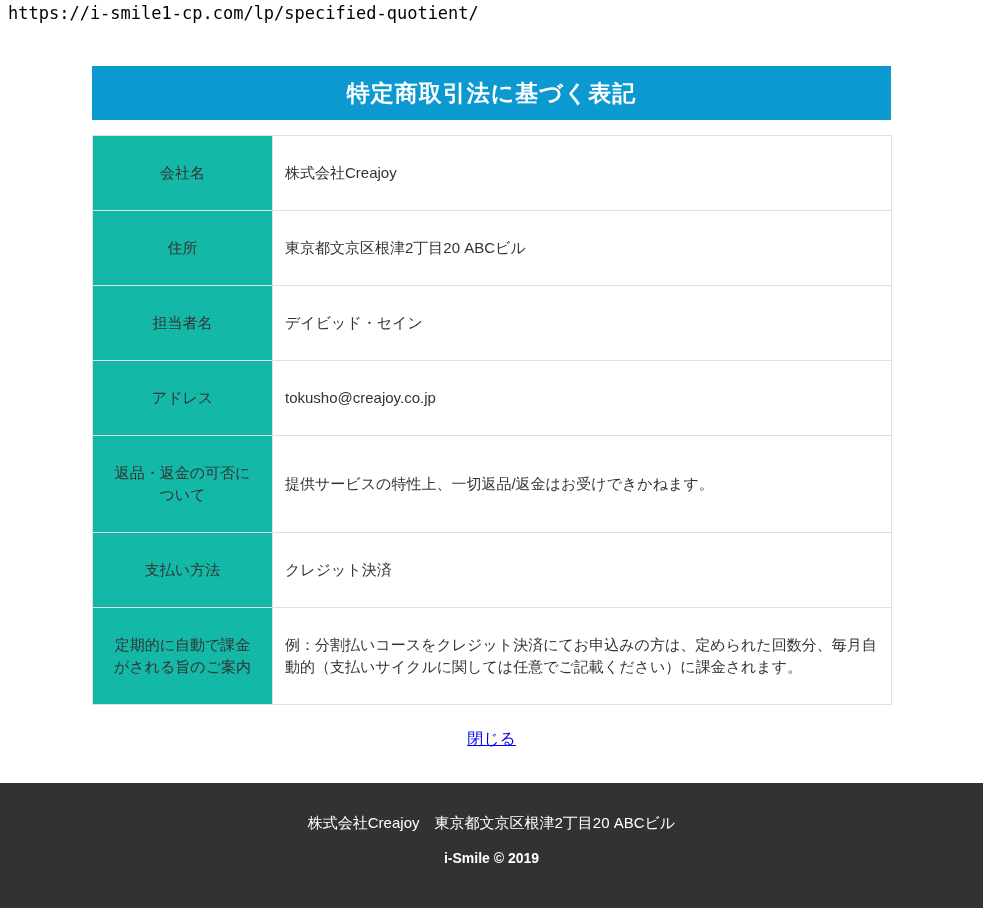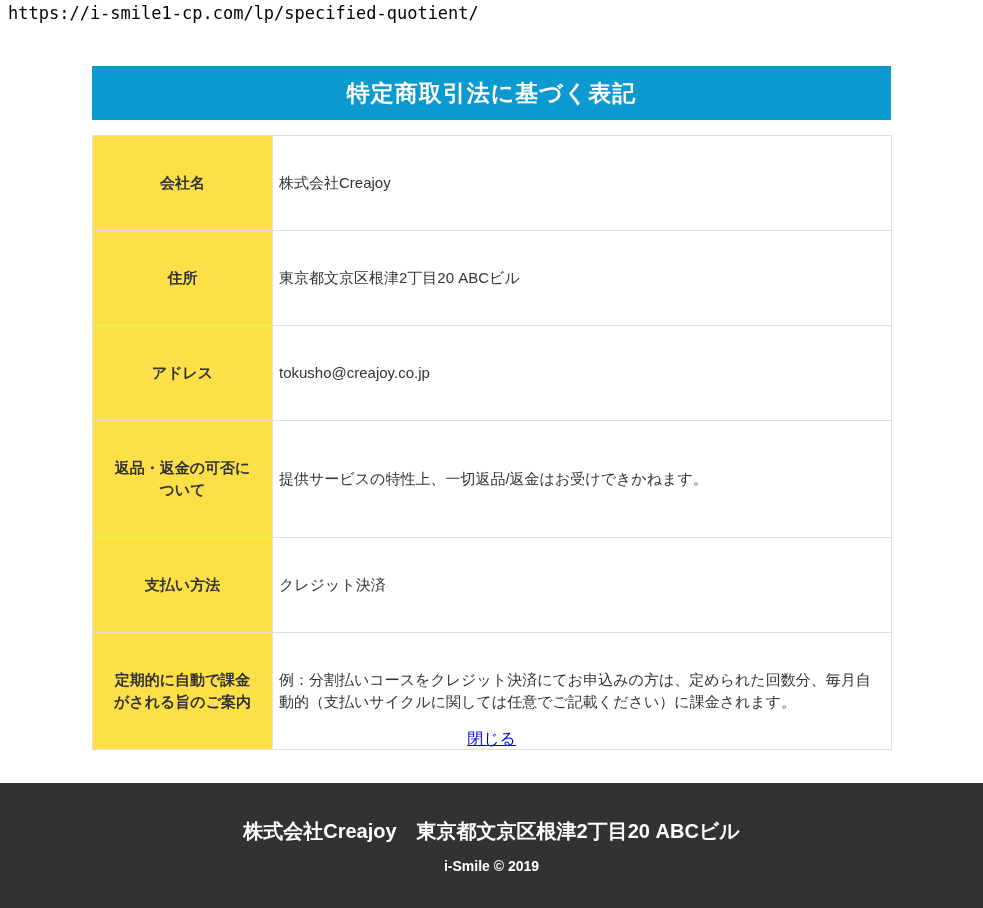--- a/index.html
+++ b/index.html
@@ -45,31 +45,31 @@
     table-layout: fixed;
   }
   .tokusho-table th,
   .tokusho-table td {
     border: 1px solid #e0e0e0;
     font-size: 15px;
     line-height: 22px;
     vertical-align: middle;
   }
   .tokusho-table th {
-    background: #fde047;
+    background: #14b8a6;
     width: 180px;
-    font-weight: bold;
+    font-weight: normal;
     text-align: center;
-    padding: 36px 16px;
+    padding: 26px 16px;
     color: #333333;
   }
   .tokusho-table td {
     background: #ffffff;
     text-align: left;
-    padding: 20px 10px 20px 6px;
+    padding: 20px 10px 20px 12px;
     color: #333333;
   }
   .close-row {
     position: absolute;
     top: 729px;
     left: 92px;
     width: 799px;
     text-align: center;
   }
   .close-link {
@@ -82,23 +82,23 @@
     position: absolute;
     top: 783px;
     left: 0;
     width: 983px;
     height: 125px;
     background: var(--footer-bg, #323232);
     color: #ffffff;
     text-align: center;
   }
   .footer-line1 {
-    padding-top: 38px;
-    font-size: 20px;
-    font-weight: bold;
+    padding-top: 30px;
+    font-size: 15px;
+    font-weight: normal;
     line-height: 20px;
   }
   .footer-line2 {
     margin-top: 15px;
     font-size: 14px;
     font-weight: bold;
     line-height: 20px;
   }
 </style>
 </head>
@@ -110,20 +110,24 @@
 
 <table class="tokusho-table">
   <tbody id="table-body">
       <tr>
         <th>会社名</th>
         <td>株式会社Creajoy</td>
       </tr>
       <tr>
         <th>住所</th>
         <td>東京都文京区根津2丁目20 ABCビル</td>
+      </tr>
+      <tr>
+        <th>担当者名</th>
+        <td>デイビッド・セイン</td>
       </tr>
       <tr>
         <th>アドレス</th>
         <td>tokusho@creajoy.co.jp</td>
       </tr>
       <tr>
         <th>返品・返金の可否について</th>
         <td>提供サービスの特性上、一切返品/返金はお受けできかねます。</td>
       </tr>
       <tr>

